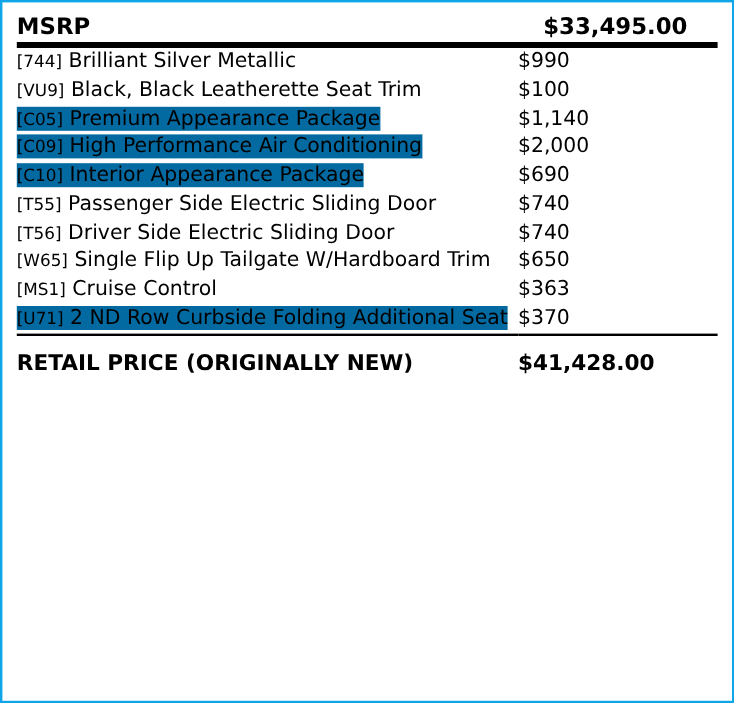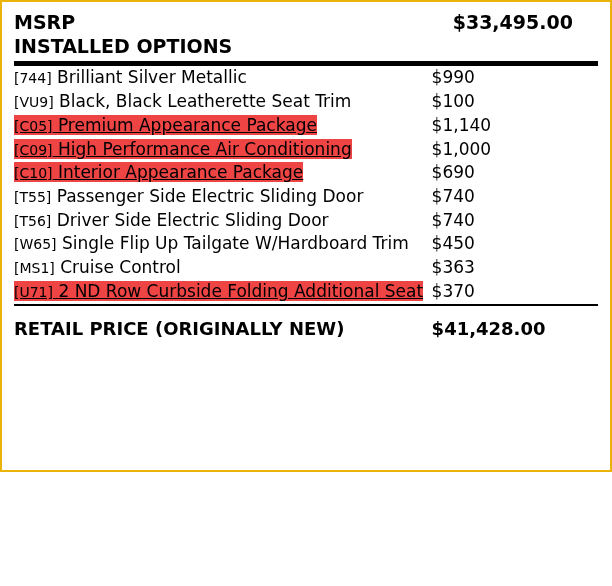--- a/index.html
+++ b/index.html
@@ -10,22 +10,22 @@
   body {
     width: 612px;
     height: 586px;
     font-family: "DejaVu Sans", sans-serif;
     color: #000000;
     overflow: hidden;
   }
   .sheet {
     box-sizing: border-box;
     width: 612px;
-    height: 472px;
-    border: 2px solid #eab308;
+    height: 586px;
+    border: 2px solid #0ea5e9;
     padding: 8px 12px 6px 12px;
     background: #ffffff;
   }
   table.pricing {
     width: 100%;
     border-collapse: collapse;
     table-layout: fixed;
   }
   table.pricing td {
     vertical-align: top;
@@ -59,22 +59,21 @@
   tr.total-row td {
     font-weight: bold;
     font-size: 18px;
     border-top: 2px solid #000000;
     padding-top: 12px;
   }
   .code {
     font-size: 14px;
   }
   .hl {
-    background: #ef4444;
-    text-decoration: underline;
+    background: #0369a1;
   }
   .opt-text {
     display: inline;
     margin-top: 20px;
   }
   .sep {
     height: 2px;
     background: #000000;
     font-size: 0;
     line-height: 0;
@@ -84,59 +83,55 @@
 </head>
 <body>
 
 <div class="sheet">
   <table class="pricing">
     <tbody>
       <tr class="header-row">
         <td class="desc">MSRP</td>
         <td class="price">$33,495.00</td>
       </tr>
-      <tr class="subheader-row">
-        <td class="desc">INSTALLED OPTIONS</td>
-        <td class="price"></td>
-      </tr>
       <tr class="sep-row">
         <td class="sep" colspan="2"></td>
       </tr>
 
       <tr class="option-row">
           <td class="desc"><span class="opt-text"><span class="code">[744]</span> <span>Brilliant Silver Metallic</span></span></td>
           <td class="price">$990</td>
         </tr>
         <tr class="option-row">
           <td class="desc"><span class="opt-text"><span class="code">[VU9]</span> <span>Black, Black Leatherette Seat Trim</span></span></td>
           <td class="price">$100</td>
         </tr>
         <tr class="option-row">
           <td class="desc"><span class="opt-text hl"><span class="code">[C05]</span> <span>Premium Appearance Package</span></span></td>
           <td class="price">$1,140</td>
         </tr>
         <tr class="option-row">
           <td class="desc"><span class="opt-text hl"><span class="code">[C09]</span> <span>High Performance Air Conditioning</span></span></td>
-          <td class="price">$1,000</td>
+          <td class="price">$2,000</td>
         </tr>
         <tr class="option-row">
           <td class="desc"><span class="opt-text hl"><span class="code">[C10]</span> <span>Interior Appearance Package</span></span></td>
           <td class="price">$690</td>
         </tr>
         <tr class="option-row">
           <td class="desc"><span class="opt-text"><span class="code">[T55]</span> <span>Passenger Side Electric Sliding Door</span></span></td>
           <td class="price">$740</td>
         </tr>
         <tr class="option-row">
           <td class="desc"><span class="opt-text"><span class="code">[T56]</span> <span>Driver Side Electric Sliding Door</span></span></td>
           <td class="price">$740</td>
         </tr>
         <tr class="option-row">
           <td class="desc"><span class="opt-text"><span class="code">[W65]</span> <span>Single Flip Up Tailgate W/Hardboard Trim</span></span></td>
-          <td class="price">$450</td>
+          <td class="price">$650</td>
         </tr>
         <tr class="option-row">
           <td class="desc"><span class="opt-text"><span class="code">[MS1]</span> <span>Cruise Control</span></span></td>
           <td class="price">$363</td>
         </tr>
         <tr class="option-row">
           <td class="desc"><span class="opt-text hl"><span class="code">[U71]</span> <span>2 ND Row Curbside Folding Additional Seat</span></span></td>
           <td class="price">$370</td>
         </tr>
         <tr class="total-row">

